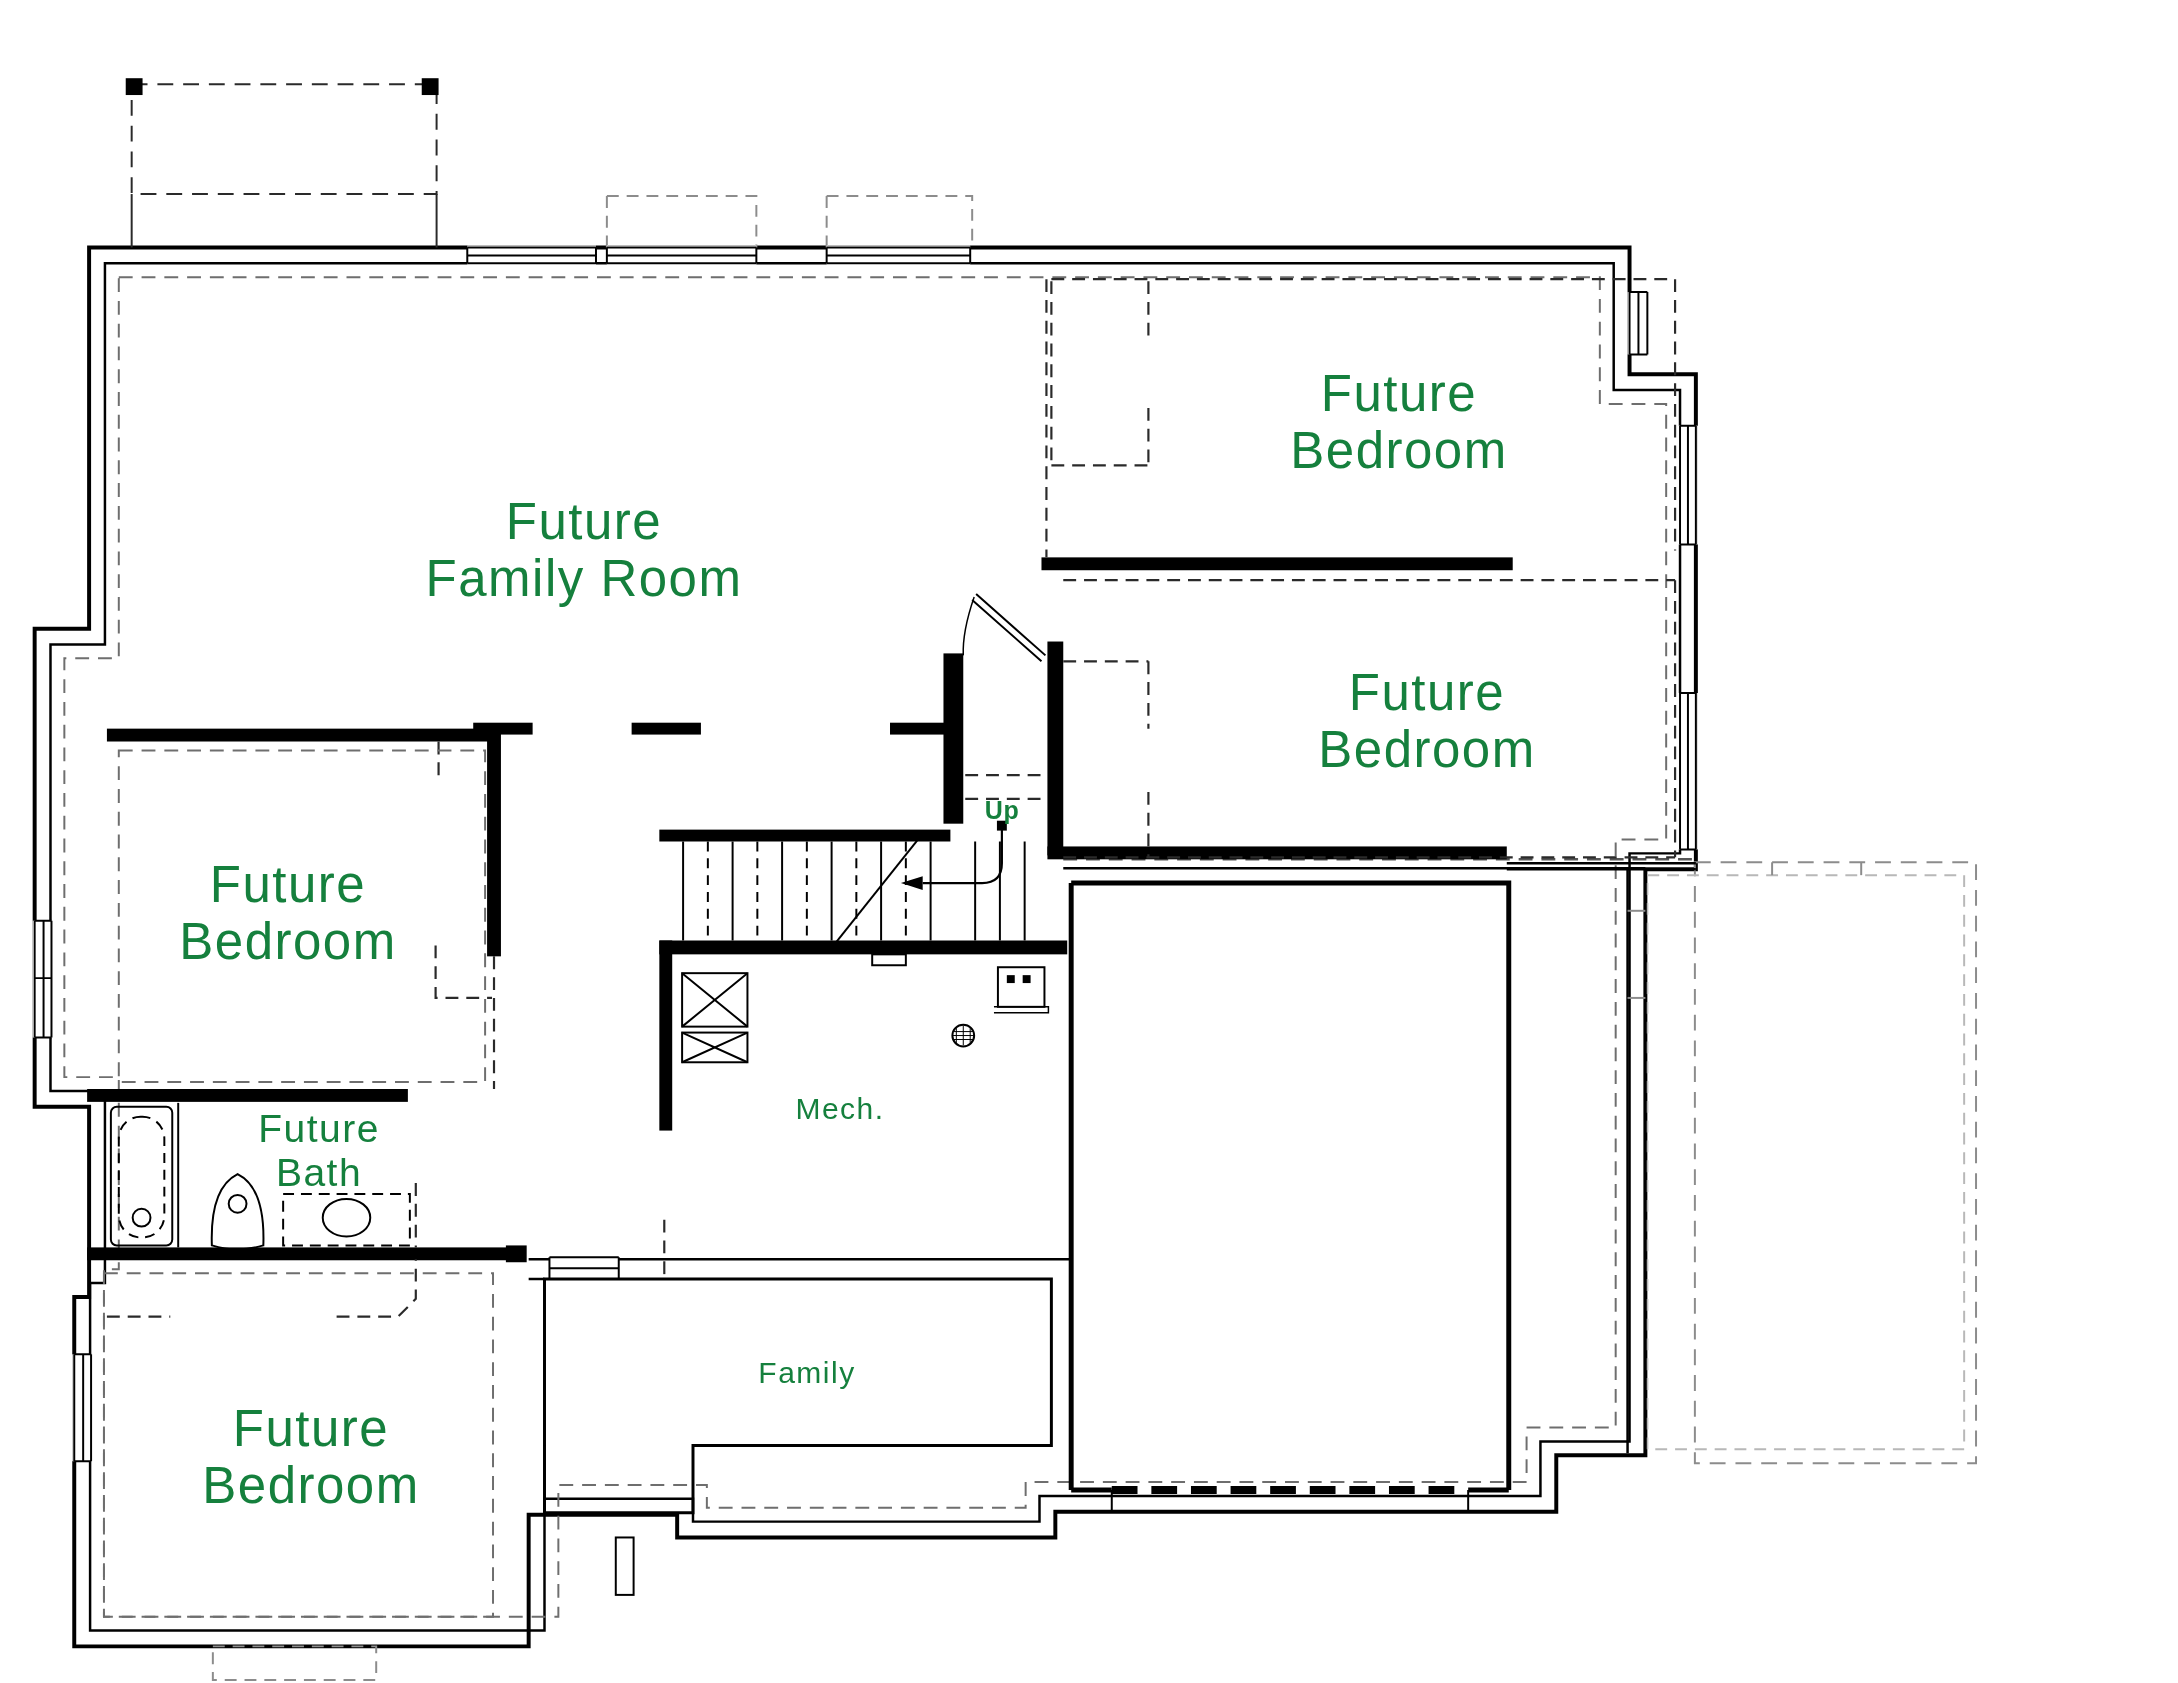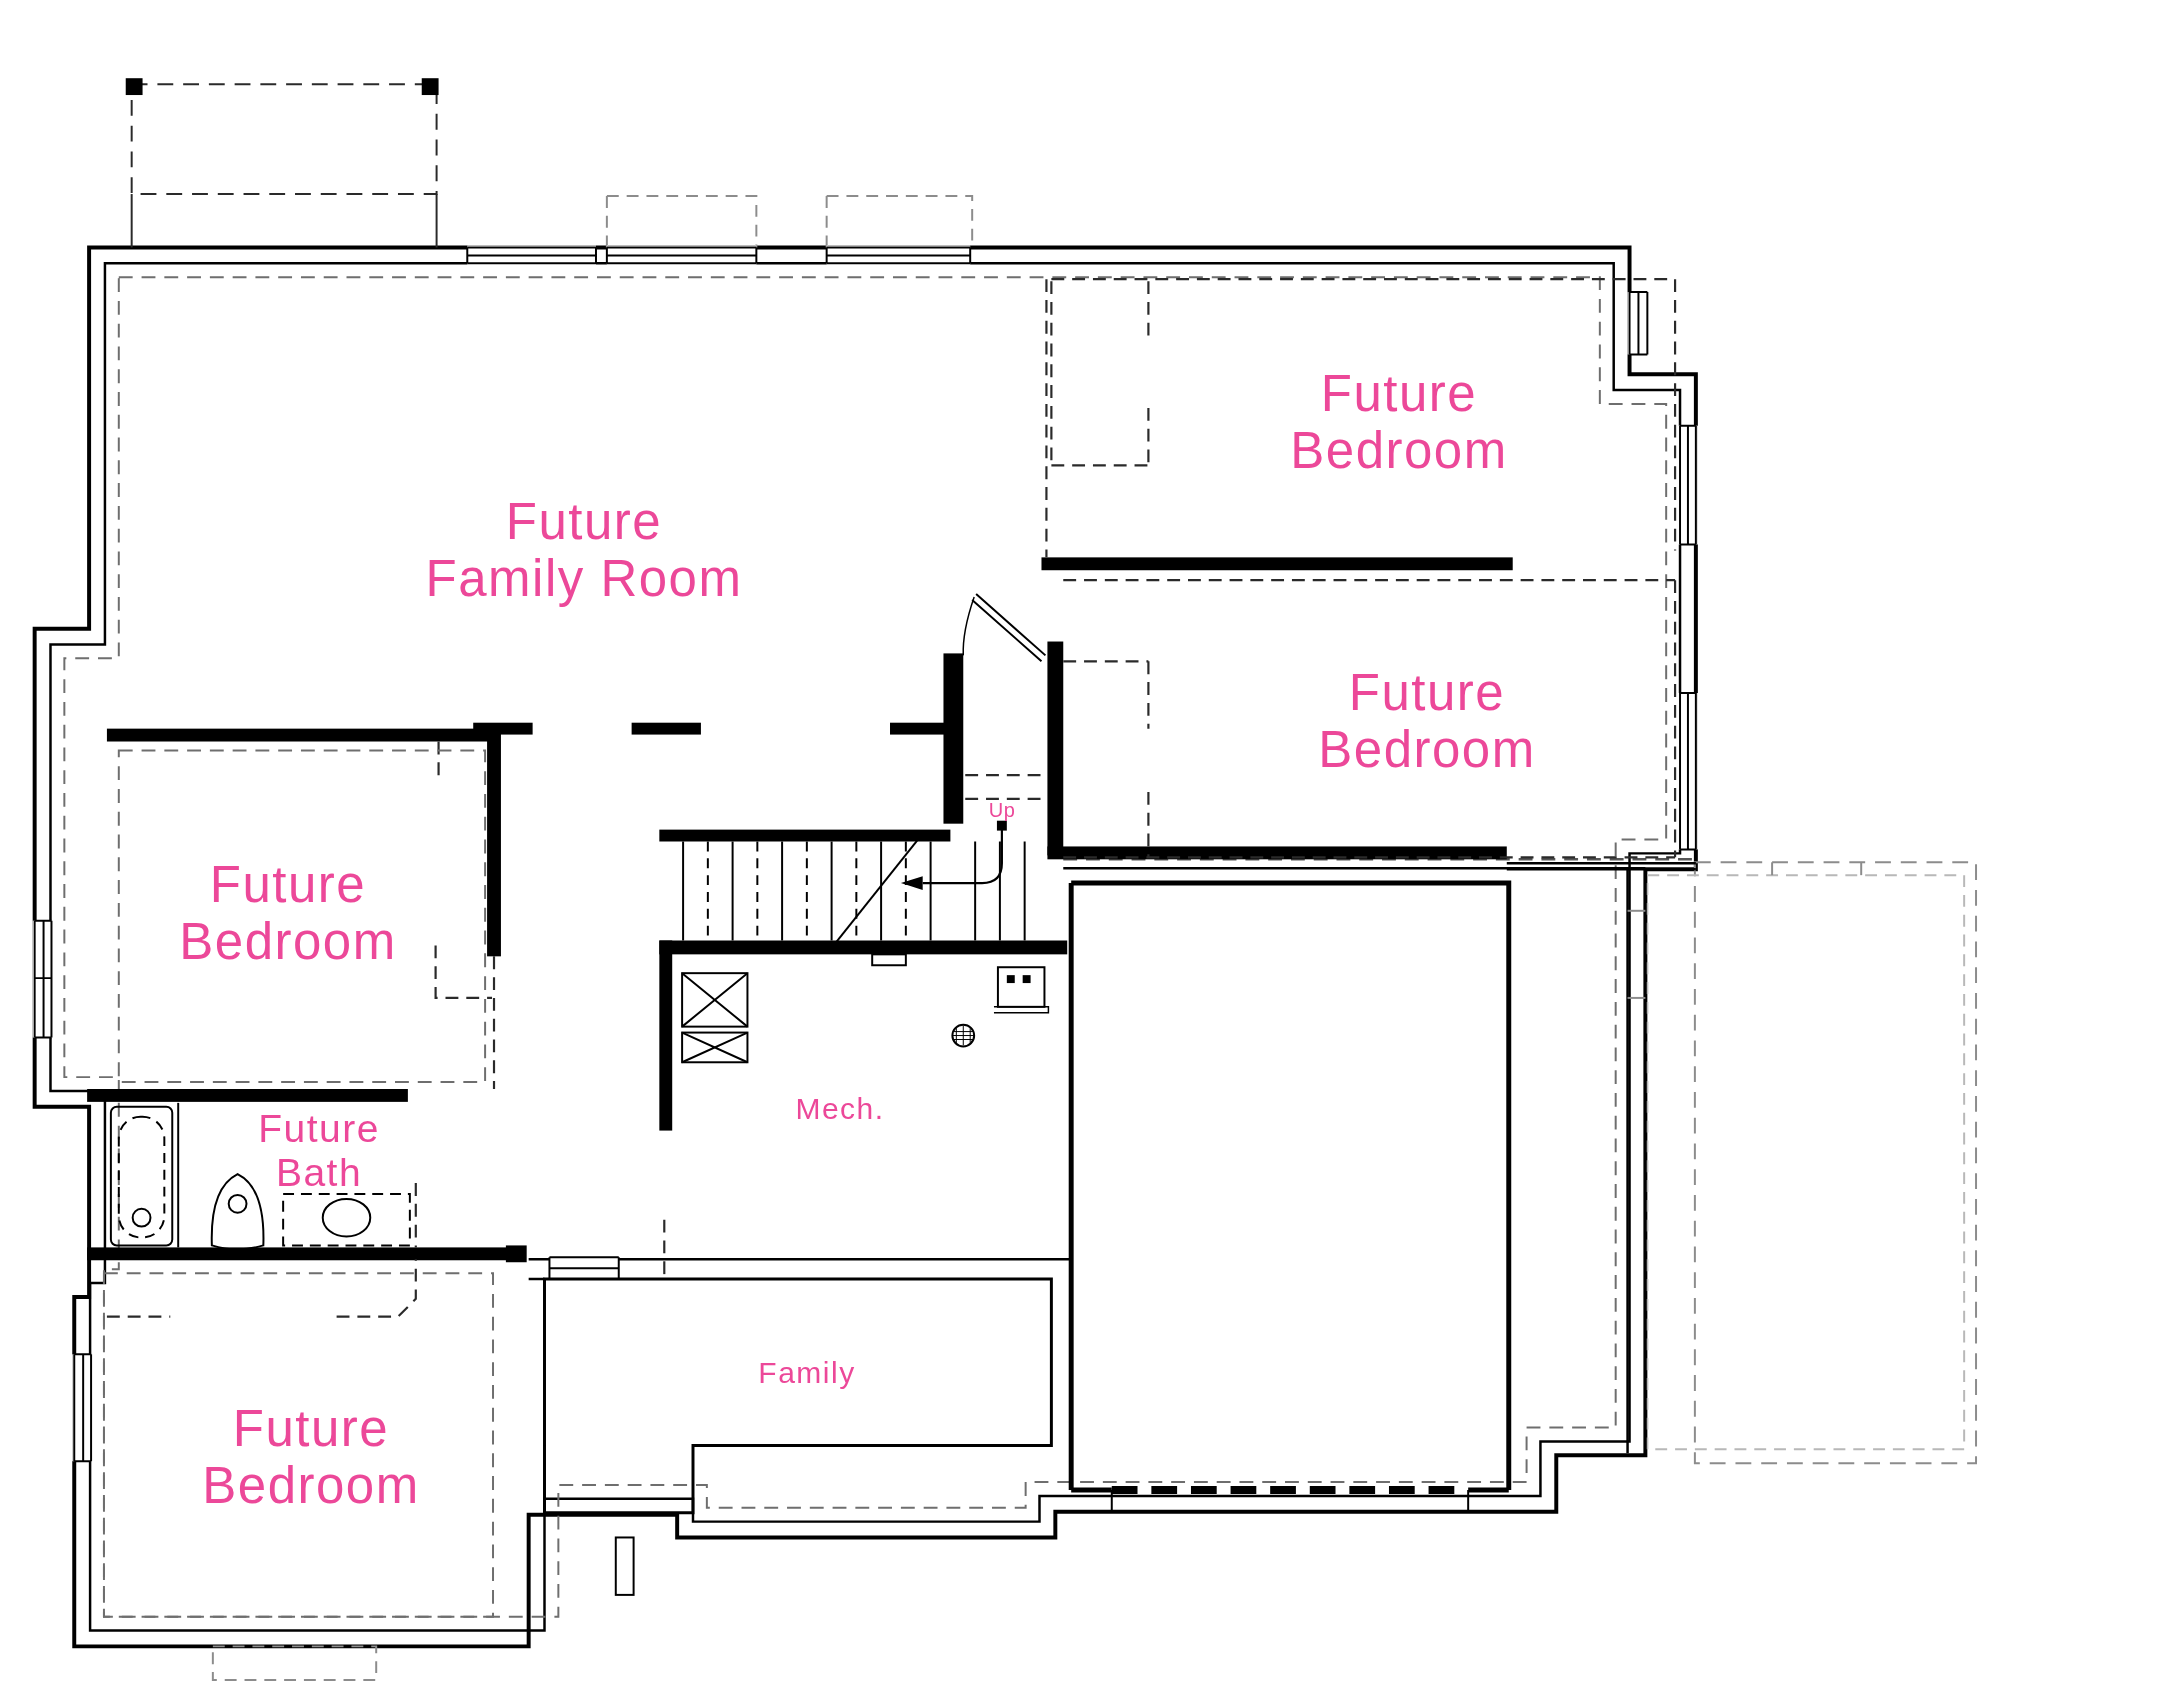--- a/index.html
+++ b/index.html
@@ -1,25 +1,25 @@
 <!DOCTYPE html>
 <html><head>
 <meta charset="utf-8">
 <style>
   html,body{margin:0;padding:0;background:#ffffff;}
   #plan{position:relative;width:2178px;height:1683px;background:#ffffff;overflow:hidden;
         font-family:"Liberation Sans", sans-serif;}
   #plan svg{position:absolute;left:0;top:0;}
   .room-label{position:absolute;transform:translate(-50%,-50%);text-align:center;
-              color:#ec4899;letter-spacing:1.5px;line-height:1.12;white-space:nowrap;}
+              color:#15803d;letter-spacing:1.5px;line-height:1.12;white-space:nowrap;}
   .room-label .l{display:block;}
   .size-main{font-size:51px;}
   .size-med{font-size:30px;}
   .size-bath{font-size:39px;}
-  .size-up{font-size:20px;letter-spacing:0.5px;}
+  .size-up{font-size:25px;letter-spacing:0.5px;font-weight:bold;}
 </style>
 </head>
 <body>
 
 <div id="plan">
   <svg width="2178" height="1683" viewBox="0 0 2200 1700">
 
     <g fill="none" stroke="#000">
       <path stroke-width="4" d="M 90,250 H 1646 V 378 H 1713 V 878 H 1662 V 1470 H 1572 V 1527 H 1066 V 1553 H 684 V 1530 H 534 V 1663 H 75 V 1310 H 90 V 1118 H 35 V 635 H 90 Z"></path>
       <path stroke-width="2.5" d="M 106,266 H 1630 V 394 H 1697 V 862 H 1646 V 1456 H 1556 V 1511 H 1050 V 1537 H 700 V 1514 H 550 V 1647 H 91 V 1296 H 106 V 1102 H 51 V 651 H 106 Z"></path>

